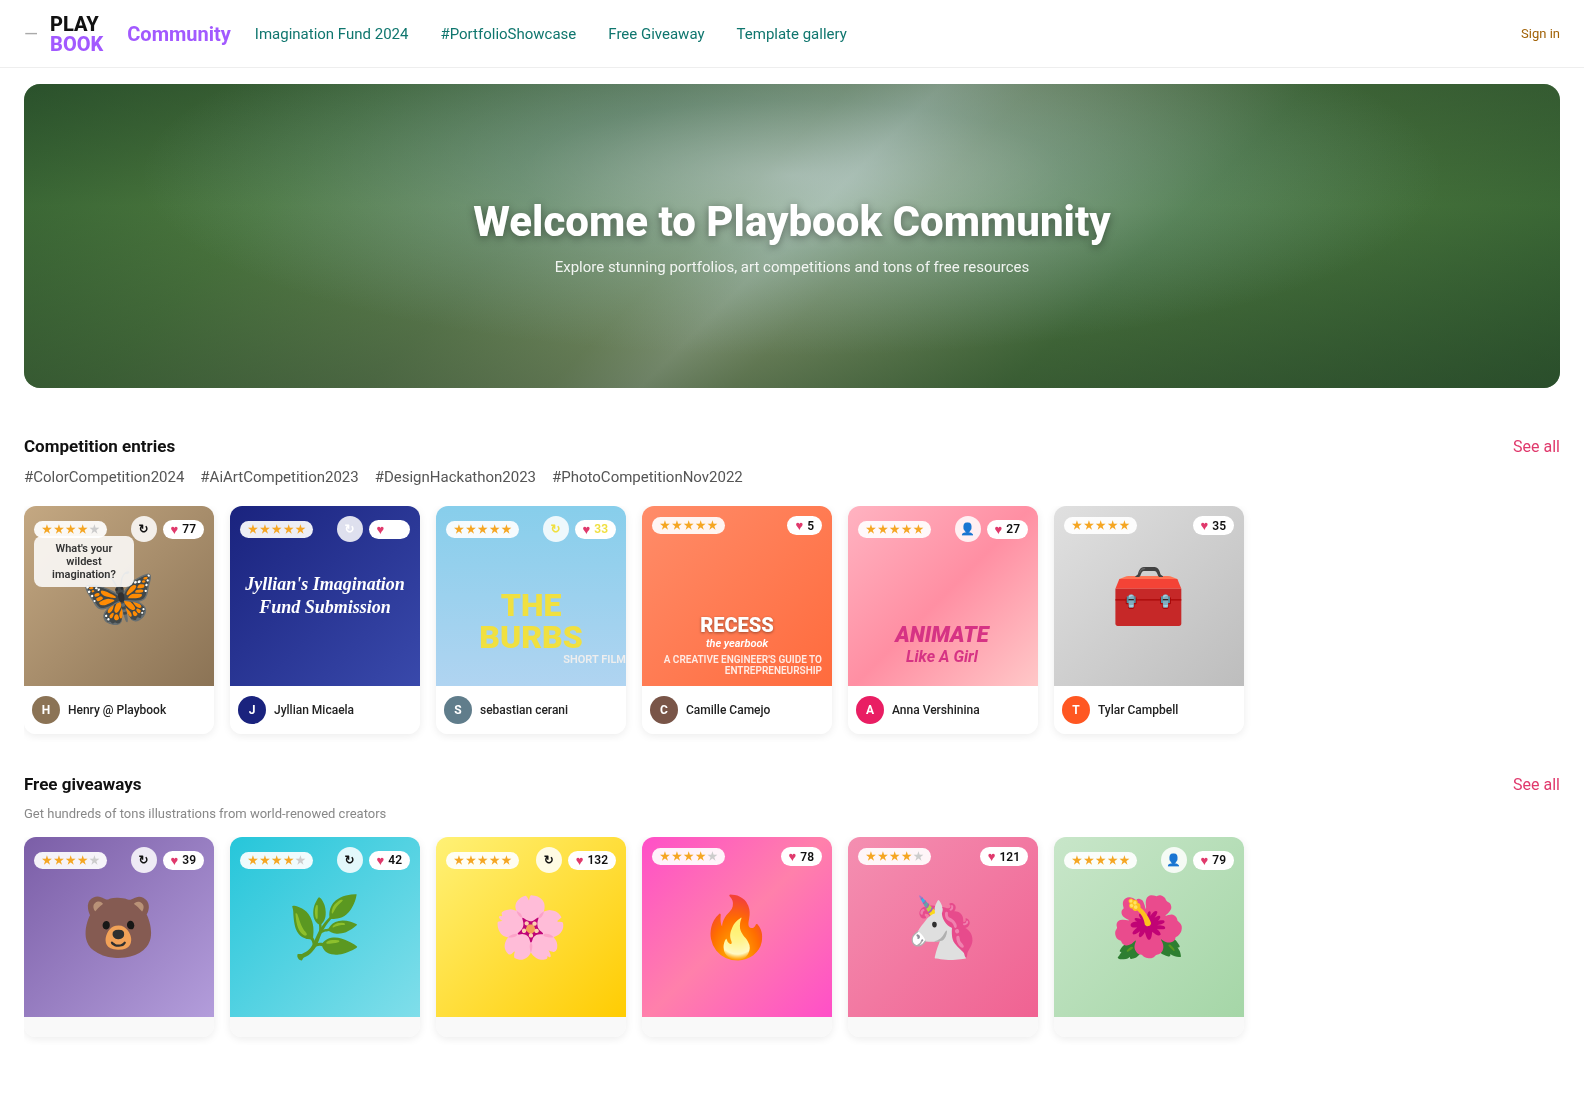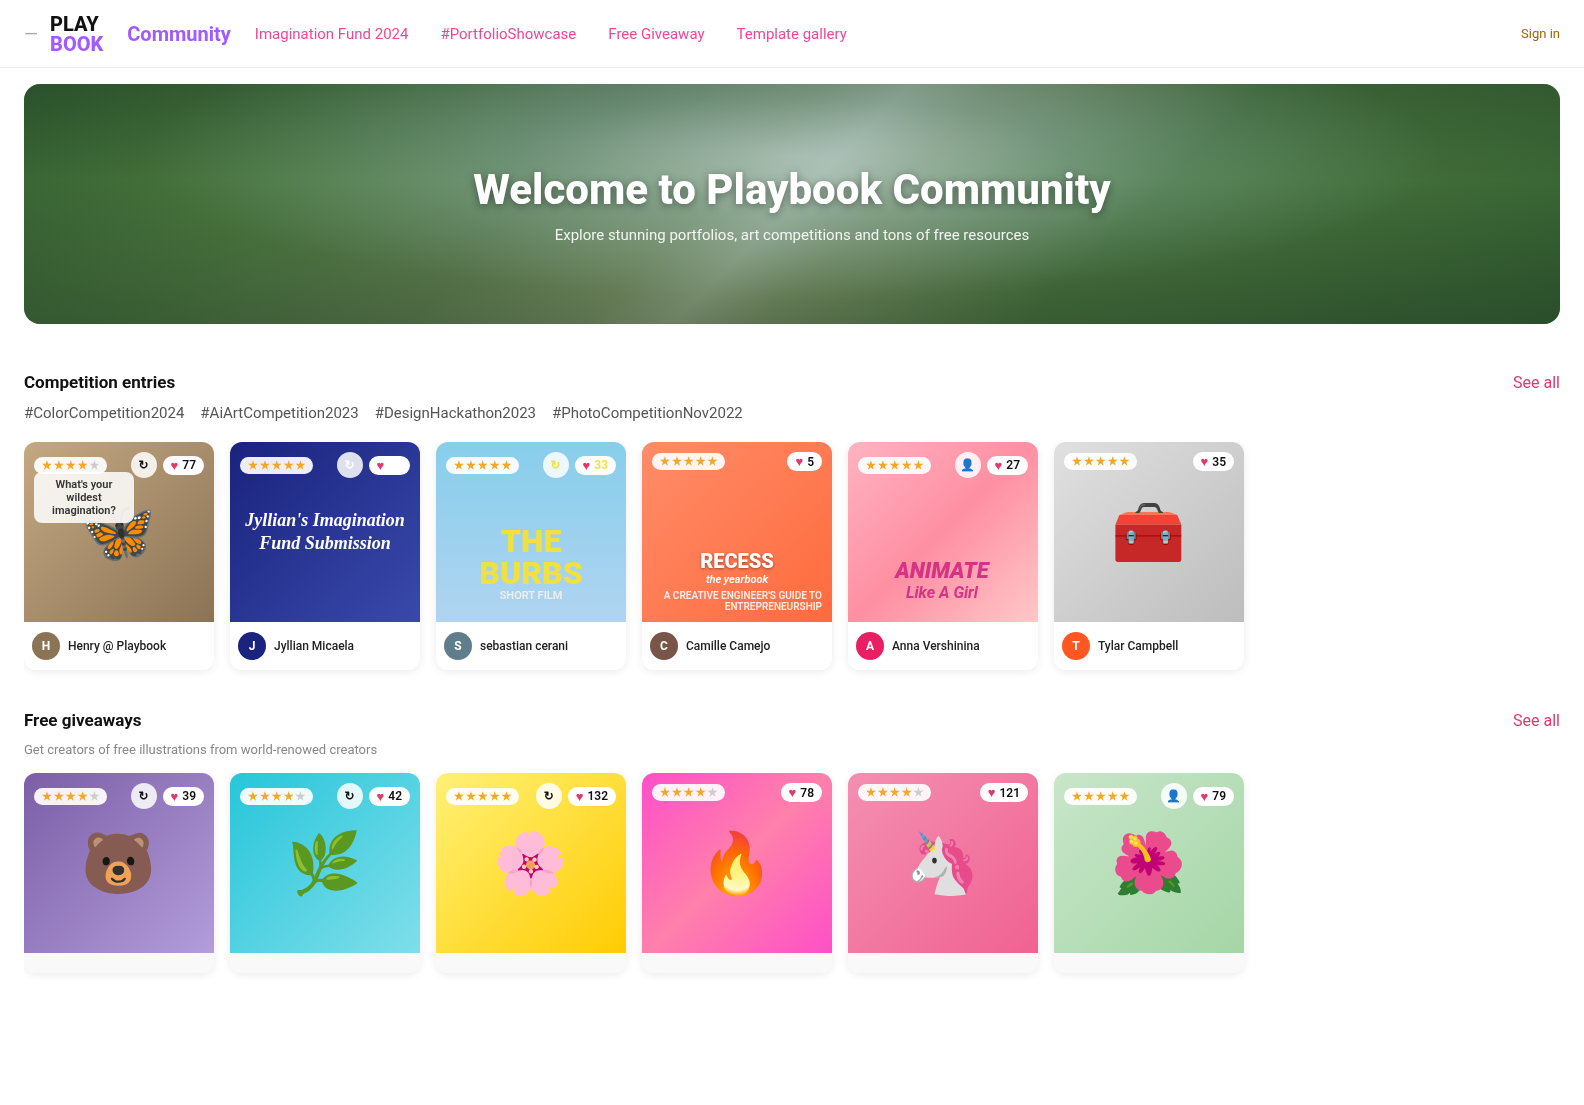--- a/index.html
+++ b/index.html
@@ -11,29 +11,29 @@
       padding: 0 24px; border-bottom: 1px solid #eee;
       position: sticky; top: 0; background: #fff; z-index: 100;
     }
     .nav-logo {
       display: flex; align-items: center; gap: 8px; margin-right: 24px; text-decoration: none;
     }
     .nav-logo-text { font-size: 20px; font-weight: 800; color: #111; line-height: 1; }
     .nav-logo-text span { color: #a259ff; }
     .nav-brand { font-size: 20px; font-weight: 700; color: #a259ff; margin-right: 24px; }
     .nav-links { display: flex; gap: 32px; flex: 1; }
-    .nav-link { font-size: 15px; color: #ec4899; text-decoration: none; cursor: pointer; }
+    .nav-link { font-size: 15px; color: #0f766e; text-decoration: none; cursor: pointer; }
     .nav-signin { font-size: 13px; color: #a16207; cursor: pointer; margin-left: auto; }
 
     
     .hero {
       margin: 16px 24px;
       border-radius: 16px;
       overflow: hidden;
-      height: 240px;
+      height: 304px;
       position: relative;
       background: linear-gradient(135deg, #2c5f2e 0%, #4a7c3f 20%, #6b8e5a 35%, #8fa876 45%, #b0c4a0 50%, #8fa876 55%, #4a7c3f 70%, #2c5f2e 100%);
       display: flex; align-items: center; justify-content: center; flex-direction: column;
     }
     .hero::before {
       content: '';
       position: absolute; inset: 0;
       background: radial-gradient(ellipse at 50% 30%, rgba(200,220,240,0.5) 0%, rgba(150,190,210,0.3) 25%, transparent 60%),
                   linear-gradient(180deg, rgba(40,60,40,0.4) 0%, rgba(80,100,60,0.2) 40%, rgba(40,60,40,0.5) 100%);
     }
@@ -253,21 +253,21 @@
             <div class="icon-badge">↻</div>
             <div class="heart-badge">
               <span class="heart-icon">♥</span>
               <span>33</span>
             </div>
           </div>
         </div>
         <div style="position:absolute;bottom:20px;left:0;right:0;text-align:center;z-index:1;">
           <div style="font-size:32px;font-weight:900;color:#f0e040;line-height:1;">THE</div>
           <div style="font-size:32px;font-weight:900;color:#f0e040;line-height:1;">BURBS</div>
-          <div style="font-size:11px;color:#eee;font-weight:600;">SHORT FILM</div>
+          <div style="font-size:11px;color:#eee;font-weight:600;text-align:right;">SHORT FILM</div>
         </div>
       </div>
       <div class="card-footer">
         <div class="avatar">
           <div class="avatar-inner avatar-3">S</div>
         </div>
         <span class="card-author">sebastian cerani</span>
       </div>
     </div>
 
@@ -361,21 +361,21 @@
     </div>
 
   </div>
 </div>
 
 <div class="section" style="margin-bottom:40px;">
   <div class="section-header">
     <span class="section-title">Free giveaways</span>
     <a class="see-all">See all</a>
   </div>
-  <p class="giveaway-sub">Get creators of free illustrations from world-renowed creators</p>
+  <p class="giveaway-sub">Get hundreds of tons illustrations from world-renowed creators</p>
 
   <div class="cards-row">
 
     <div class="card gcard-1">
       <div class="card-img">
         <div class="card-badge-row">
           <div class="stars-badge">
             <span class="star">★</span>
             <span class="star">★</span>
             <span class="star">★</span>

